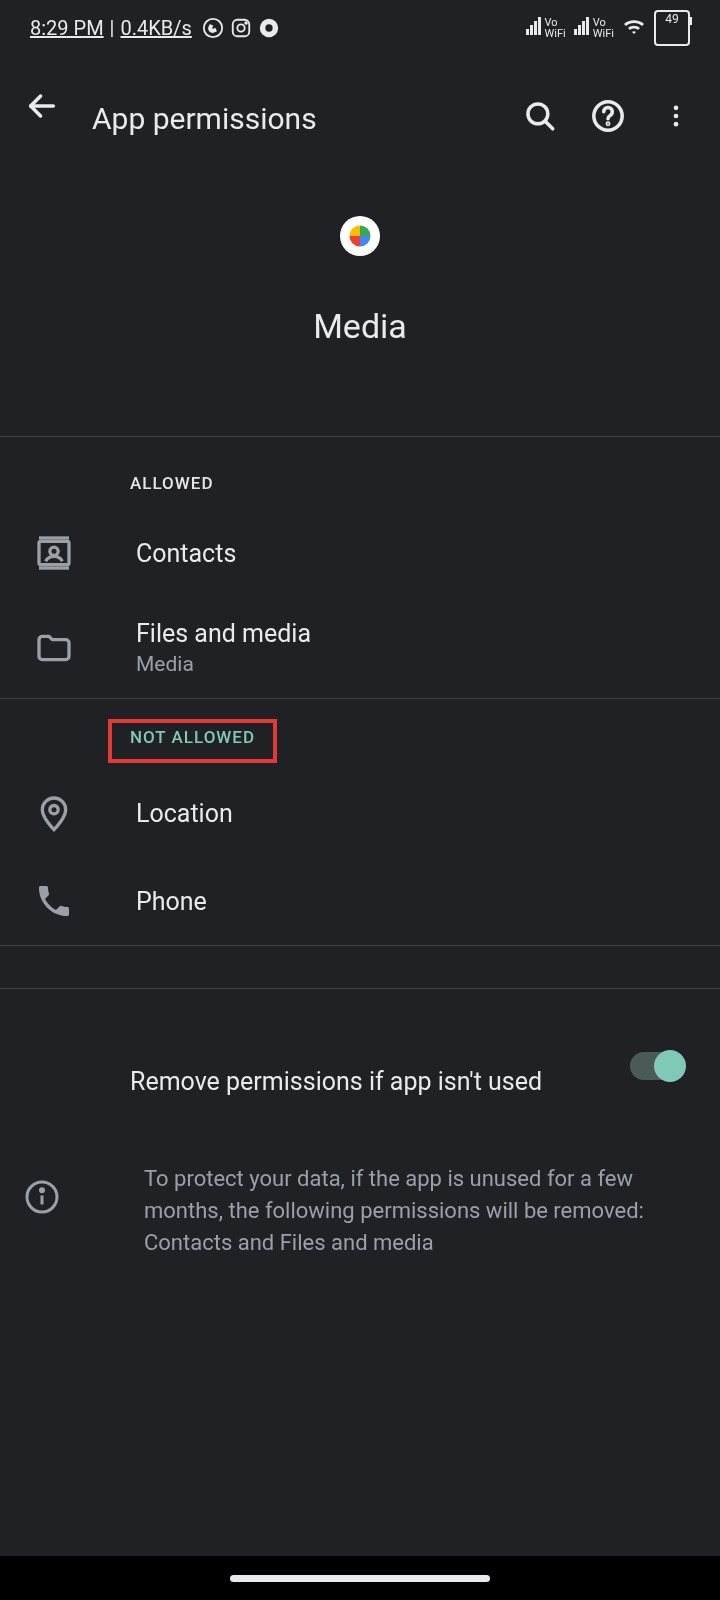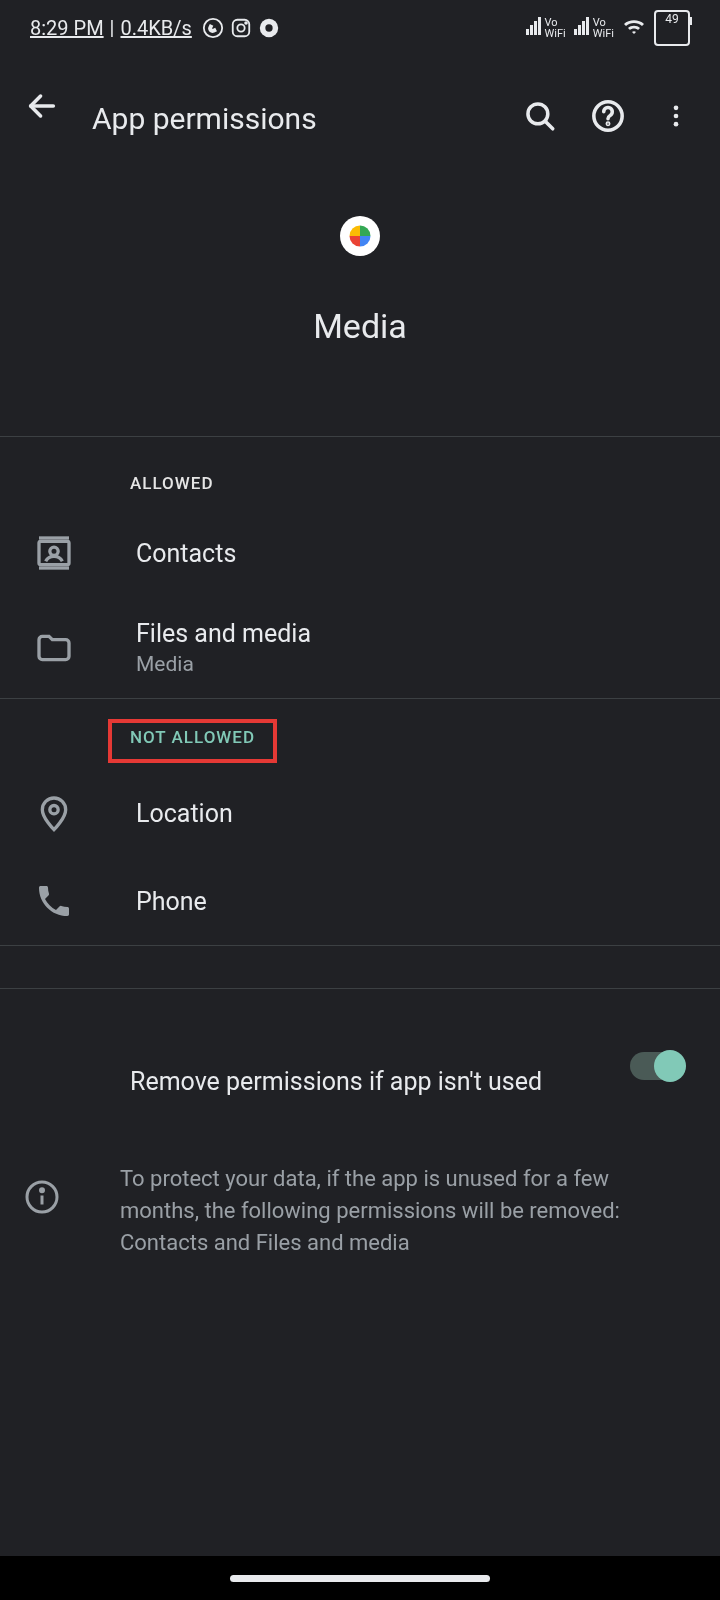--- a/index.html
+++ b/index.html
@@ -213,21 +213,21 @@
       height: 32px;
       background: #81c9b7;
       border-radius: 50%;
       top: -2px;
       right: -2px;
     }
     .info-row {
       display: flex;
       align-items: flex-start;
       padding: 28px 24px 0 24px;
-      gap: 60px;
+      gap: 84px;
     }
     .info-icon {
       width: 44px;
       height: 44px;
       display: flex;
       align-items: center;
       justify-content: center;
       color: #9aa0a6;
       margin-top: 12px;
     }

